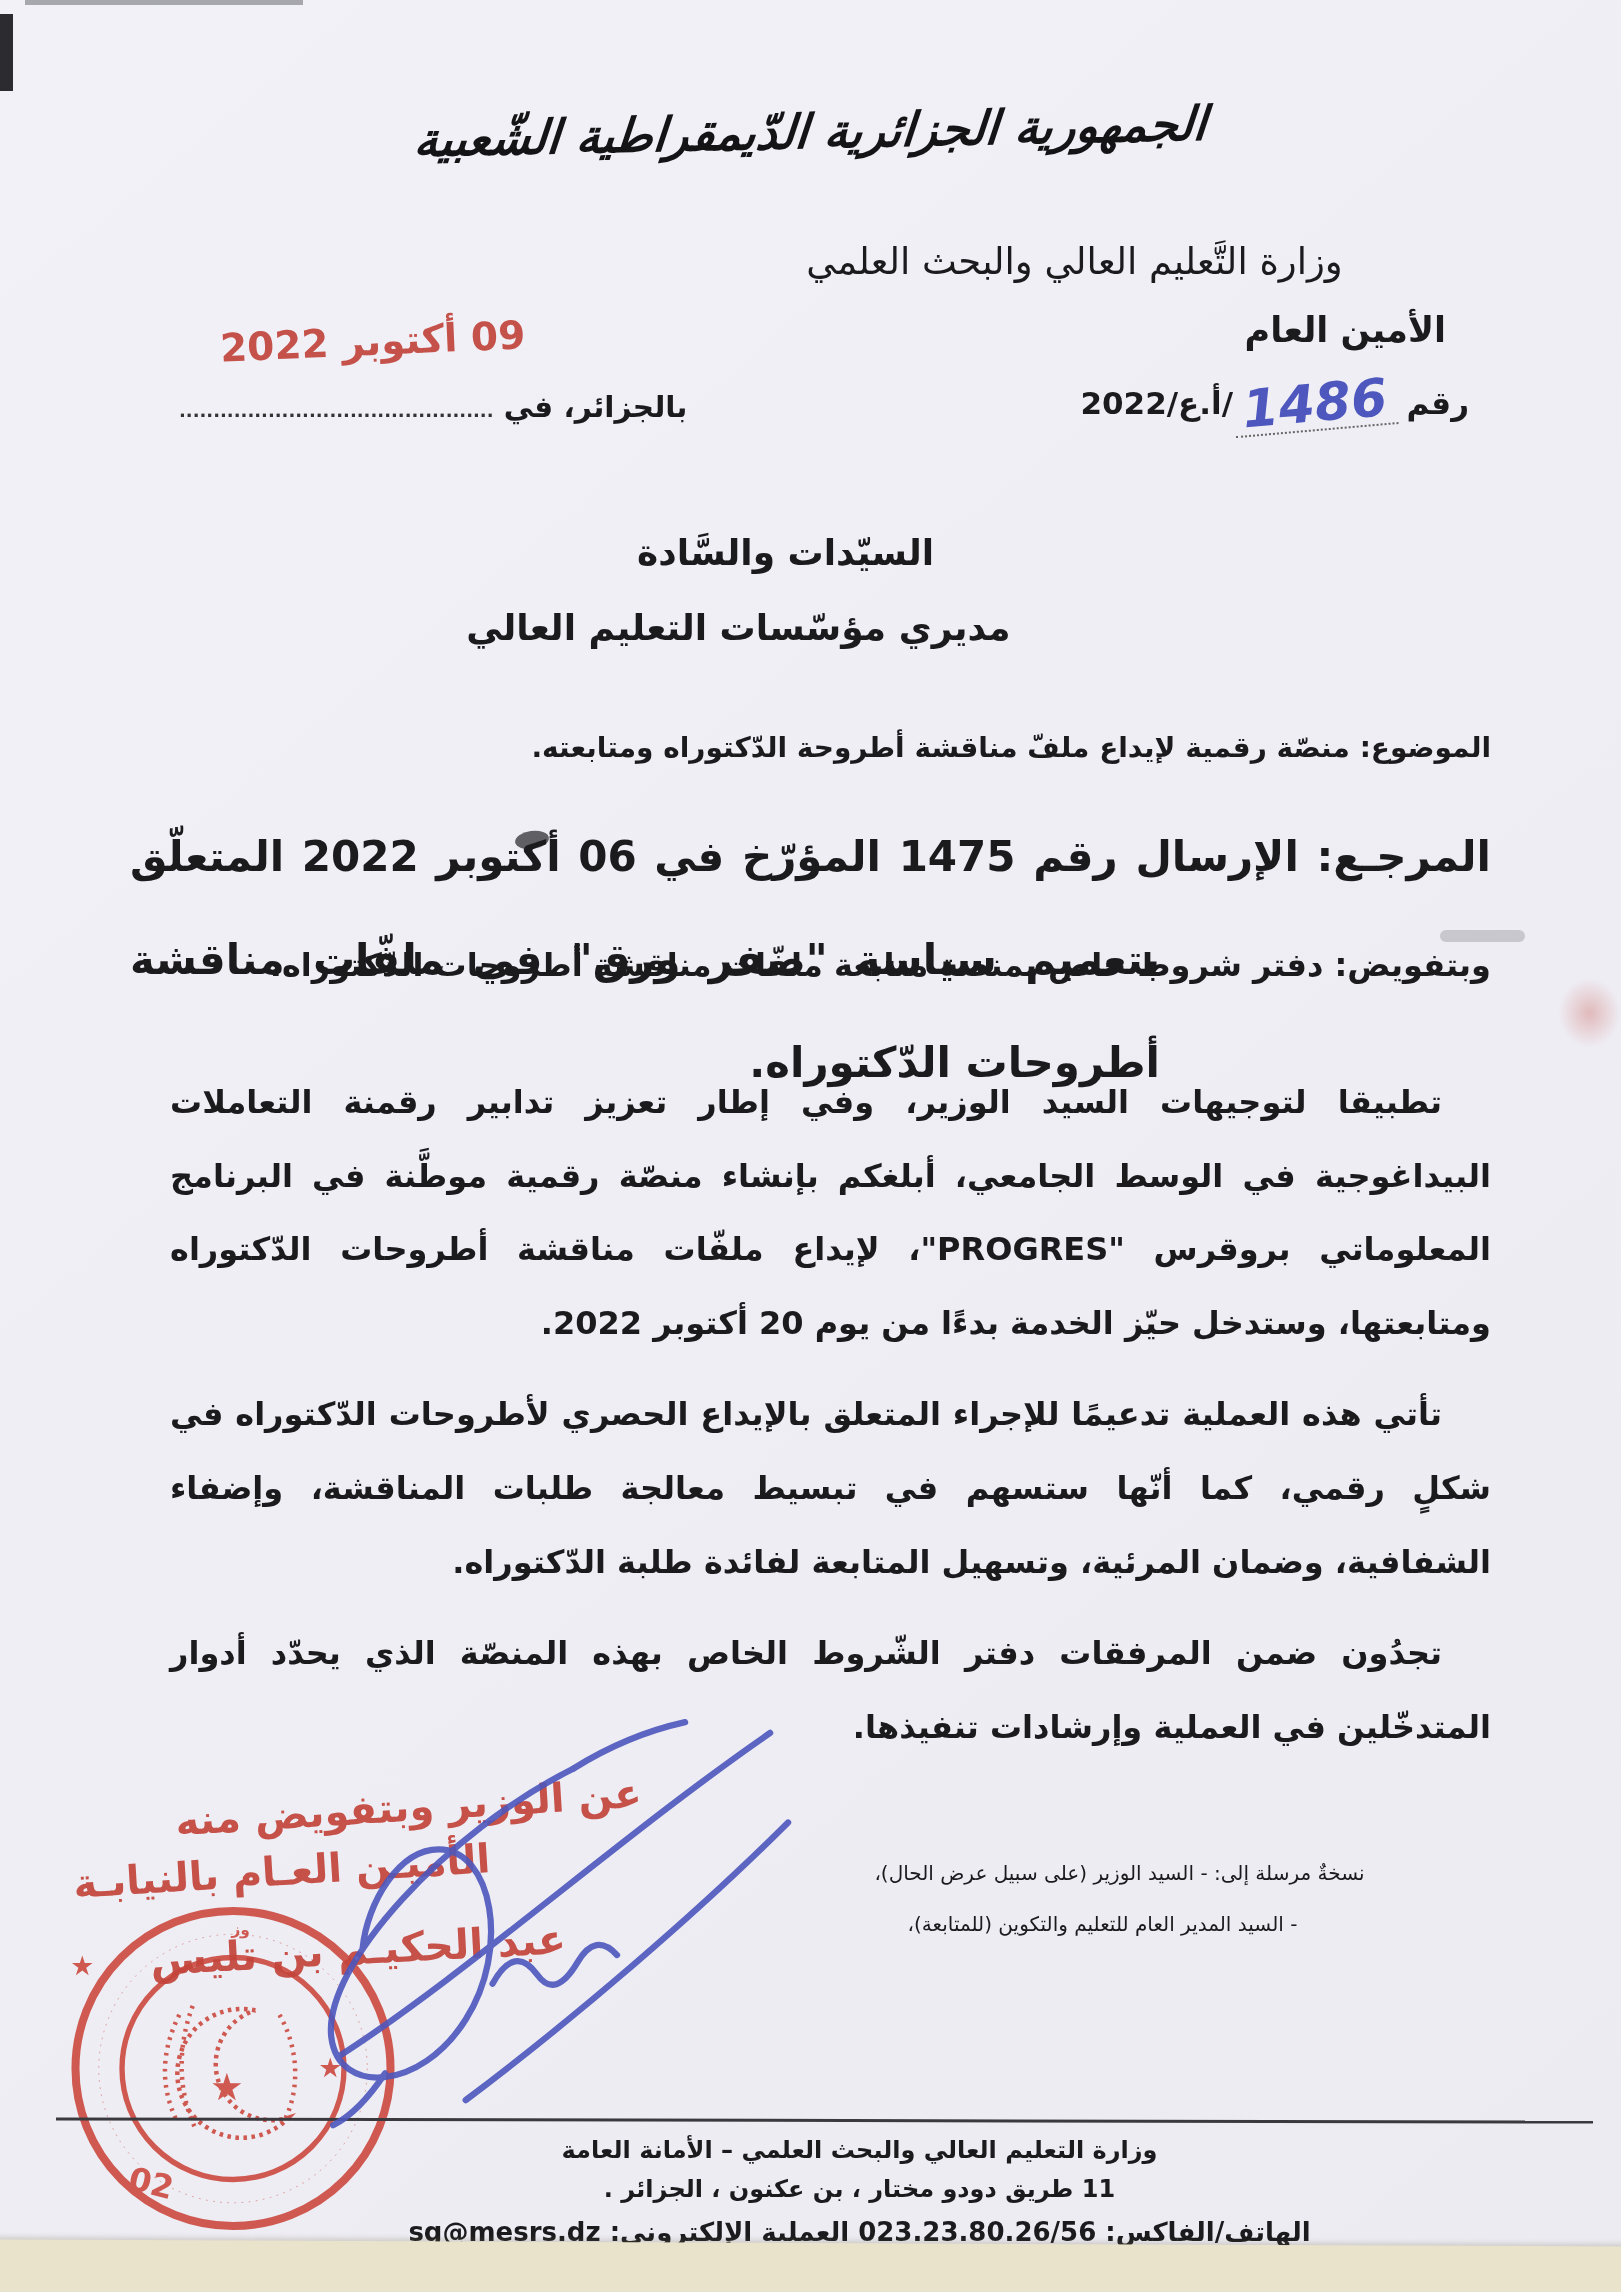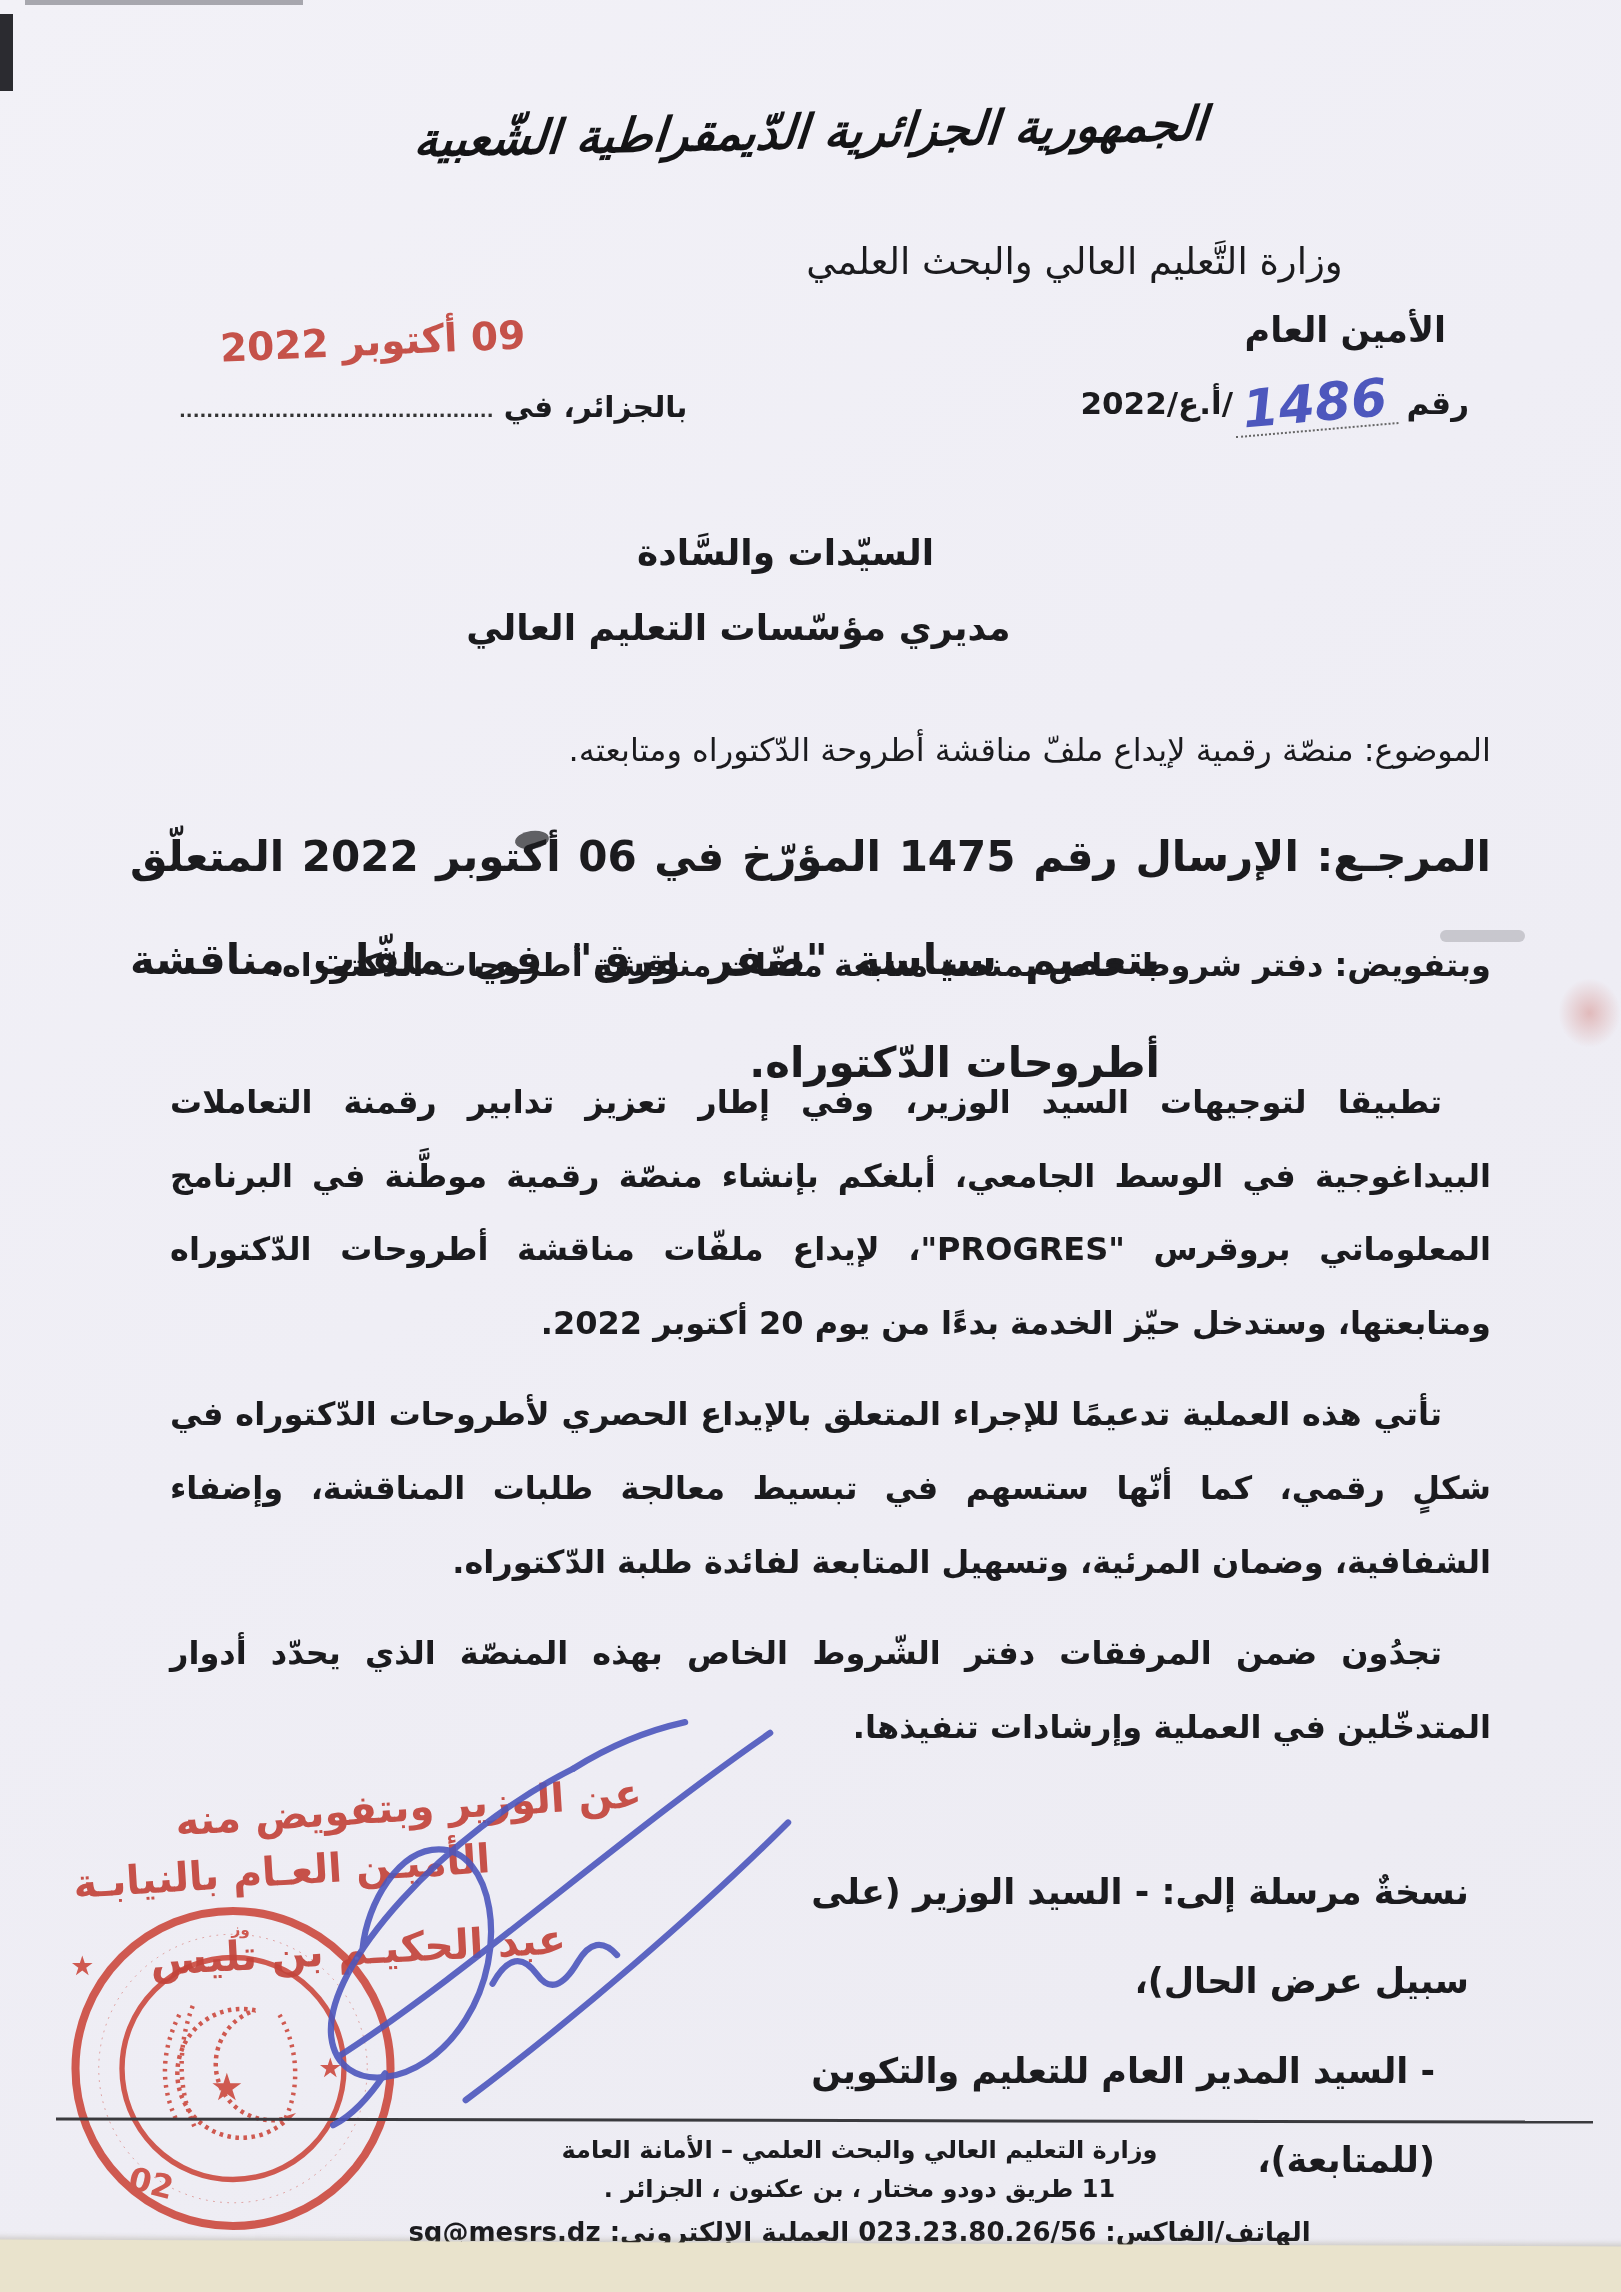--- a/index.html
+++ b/index.html
@@ -25,36 +25,36 @@
     transform:rotate(-5deg) translateY(7.2px);border-bottom:2.7px dotted #666;padding:0 9px 1.8px 9px;line-height:.9;}
 
   .date-stamp{top:319px;left:220px;font-size:39px;font-weight:bold;color:#c2453c;
     transform:rotate(-2.5deg);letter-spacing:3.6px;white-space:nowrap;opacity:.92;}
   .place-line{top:390px;left:179px;font-size:29.6px;font-weight:bold;white-space:nowrap;}
   .place-dots{font-size:18px;letter-spacing:0.9px;font-weight:bold;color:#333;}
 
   .addressee1{top:532px;left:0;right:0;text-align:center;font-size:36px;font-weight:bold;transform:translateX(-25px);}
   .addressee2{top:607px;left:0;right:0;text-align:center;font-size:36px;font-weight:bold;transform:translateX(-72px);}
 
-  .subject{top:731px;right:130px;left:130px;font-size:32px;font-weight:normal;text-align:right;}
+  .subject{top:731px;right:130px;left:130px;font-size:28px;font-weight:bold;text-align:right;}
   .reference{top:806px;right:130px;left:130px;font-size:42px;font-weight:bold;text-align:justify;
     line-height:2.45;padding-right:331px;text-indent:-331px;}
   .attachments{top:946px;right:130px;left:130px;font-size:32px;font-weight:bold;text-align:right;}
 
   .body-text{top:1066px;right:130px;left:130px;font-size:32px;font-weight:bold;
     text-align:justify;line-height:2.3;margin-left:40px;}
   .body-text p{margin:0 0 18px 0;text-indent:49px;}
 
   
   .red-line{position:absolute;color:#c3443b;font-weight:bold;white-space:nowrap;opacity:.92;z-index:2;}
   .red-line1{top:1784px;left:175px;font-size:40px;transform:rotate(-3.5deg);letter-spacing:3.6px;}
   .red-line2{top:1848px;left:73px;font-size:40px;transform:rotate(-3.5deg);letter-spacing:5.4px;}
   .red-line3{top:1926px;left:150px;font-size:41px;transform:rotate(-3deg);letter-spacing:8px;}
 
-  .copies{top:1848px;right:152px;width:699px;font-size:35px;font-weight:bold;text-align:right;line-height:2.55;z-index:2;}
+  .copies{top:1848px;right:152px;width:699px;font-size:20px;font-weight:normal;text-align:center;line-height:2.55;z-index:2;}
   .copies .ind{padding-right:34px;}
 
   .footer-divider{top:2119px;left:56px;width:1537px;height:2.7px;background:#3a3a3e;transform:rotate(.12deg);z-index:4;}
   .footer{top:2131px;left:0;right:0;text-align:center;font-size:24px;font-weight:bold;
     transform:translateX(49px);line-height:1.62;z-index:4;}
   .footer .f3{font-size:26px;margin-top:1.8px;}
   .ltr{direction:ltr;unicode-bidi:embed;}
 
   .cream-strip{top:2243px;left:-10.7px;width:1648px;height:75px;background:#e9e3cc;
     transform:rotate(.25deg);z-index:8;box-shadow:0 -2.7px 5.4px rgba(120,110,80,.25);}

